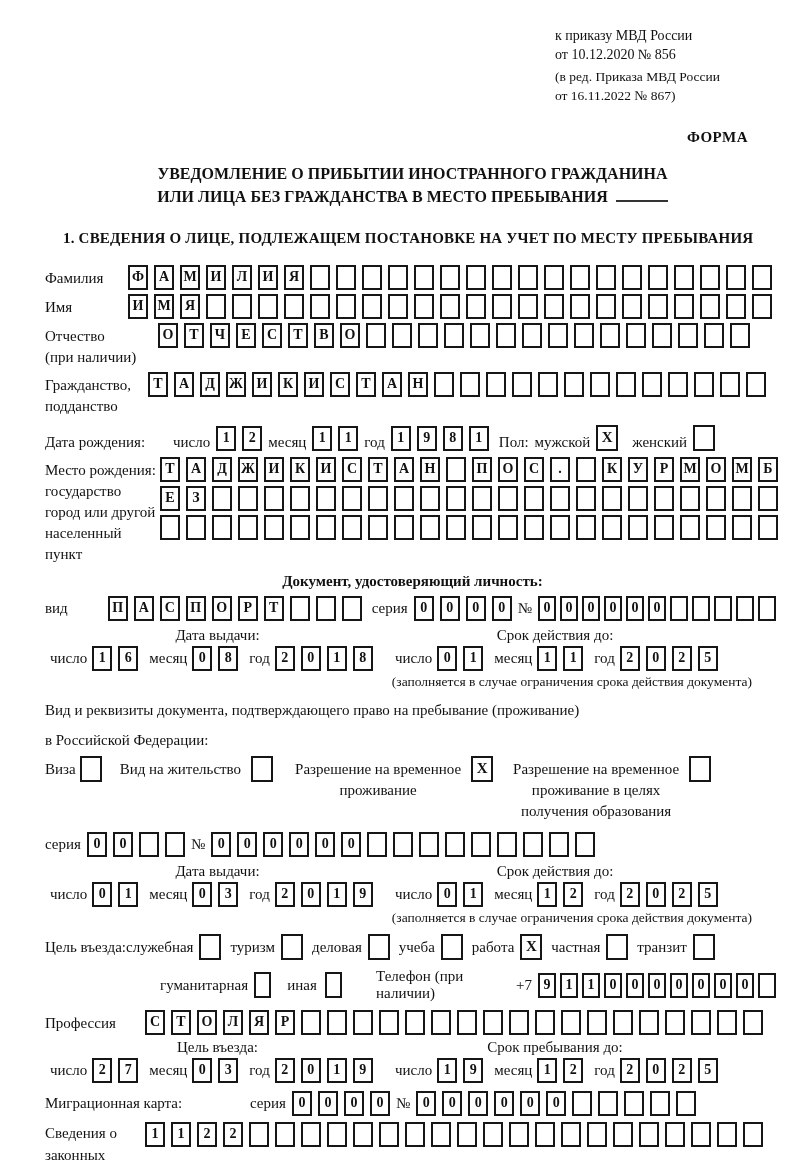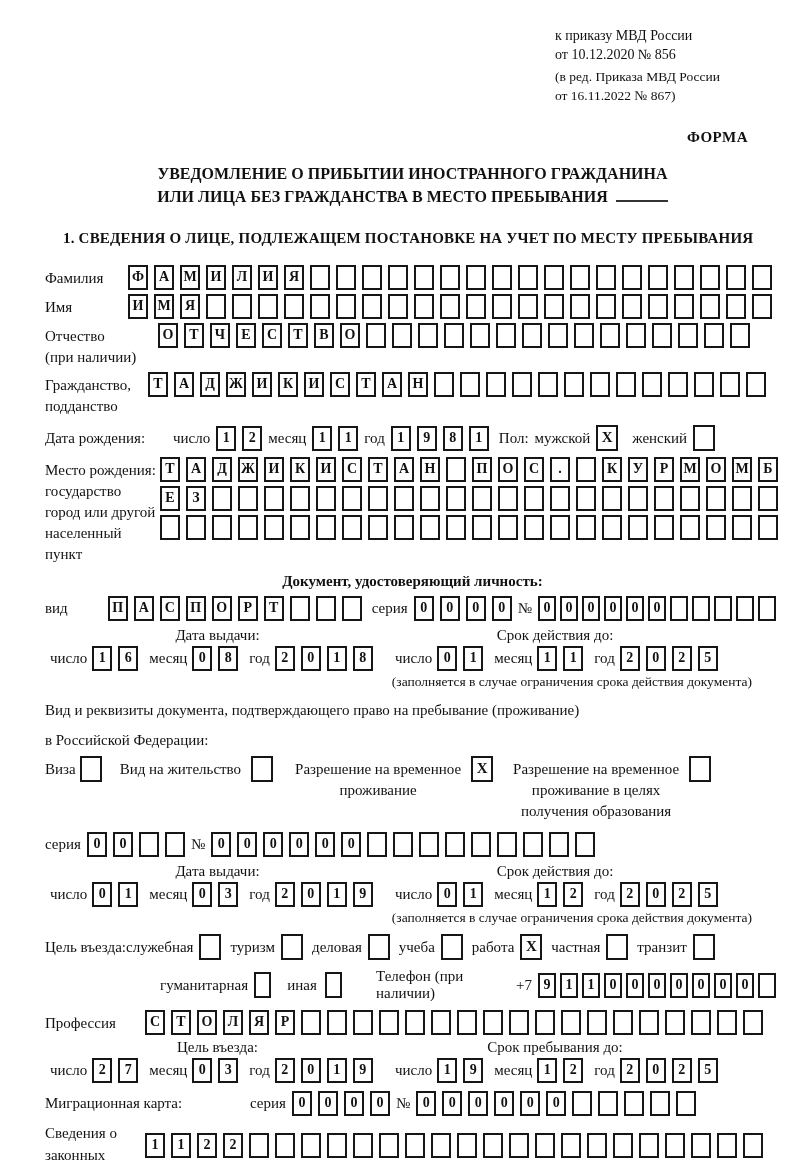--- a/index.html
+++ b/index.html
@@ -62,21 +62,21 @@
   .res-opt .cb { margin-left:10px; }
 
   .purpose-row { display:flex; align-items:center; margin-bottom:8px; }
   .purpose-row .pi { display:flex; align-items:center; margin-right:9px; }
   .purpose-row .pi .cb { margin-left:6px; }
 
   .phone-row { display:flex; align-items:center; margin-bottom:8px; margin-left:115px; }
 
   .reps { display:flex; margin-top:6px; }
   .reps .replabels { width:100px; line-height:22px; }
-  .reps .repright .cells { display:block; margin-bottom:4px;margin-top:11px; }
+  .reps .repright .cells { display:block; margin-bottom:4px; }
 </style>
 </head>
 <body>
 
 <div class="page">
 
   <div class="lawref">
     <div>к приказу МВД России</div>
     <div>от 10.12.2020 № 856</div>
     <div class="edition">
@@ -112,21 +112,21 @@
   </div>
 
   <div class="frow">
     <div class="flabel w103">
       <div>Гражданство,</div>
       <div>подданство</div>
     </div>
     <div class="cells"><span class="cell">Т</span><span class="cell">А</span><span class="cell">Д</span><span class="cell">Ж</span><span class="cell">И</span><span class="cell">К</span><span class="cell">И</span><span class="cell">С</span><span class="cell">Т</span><span class="cell">А</span><span class="cell">Н</span><span class="cell"></span><span class="cell"></span><span class="cell"></span><span class="cell"></span><span class="cell"></span><span class="cell"></span><span class="cell"></span><span class="cell"></span><span class="cell"></span><span class="cell"></span><span class="cell"></span><span class="cell"></span><span class="cell"></span></div>
   </div>
 
-  <div class="inline-row" style="margin-top:8px;">
+  <div class="inline-row" style="margin-top:8px;align-items:flex-end;">
     <span class="lbl" style="width:128px;">Дата рождения:</span>
     <span class="lbl">число</span>
     <span class="cells"><span class="cell">1</span><span class="cell">2</span></span>
     <span class="lbl">месяц</span>
     <span class="cells"><span class="cell">1</span><span class="cell">1</span></span>
     <span class="lbl">год</span>
     <span class="cells"><span class="cell">1</span><span class="cell">9</span><span class="cell">8</span><span class="cell">1</span></span>
     <span class="lbl ml4">Пол:</span>
     <span class="lbl">мужской</span>
     <span class="cb">X</span>

